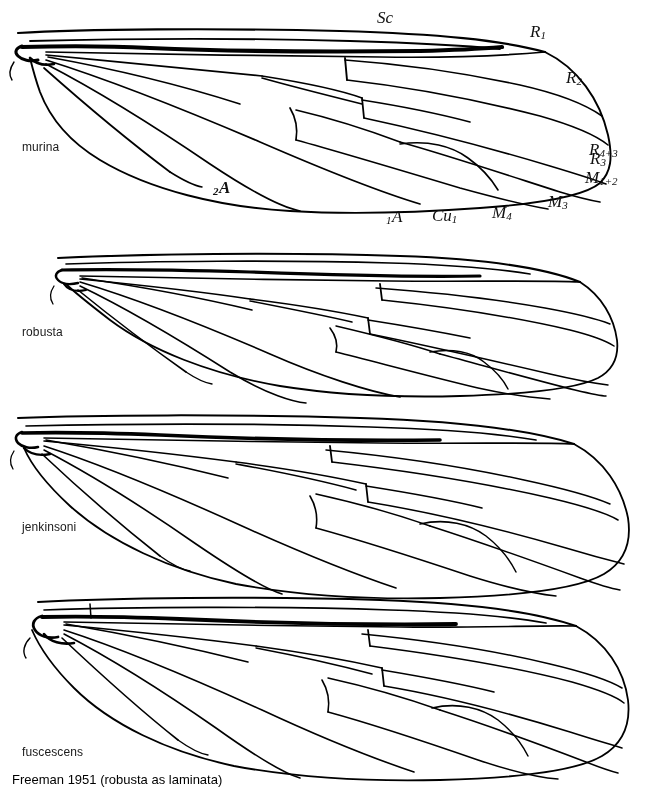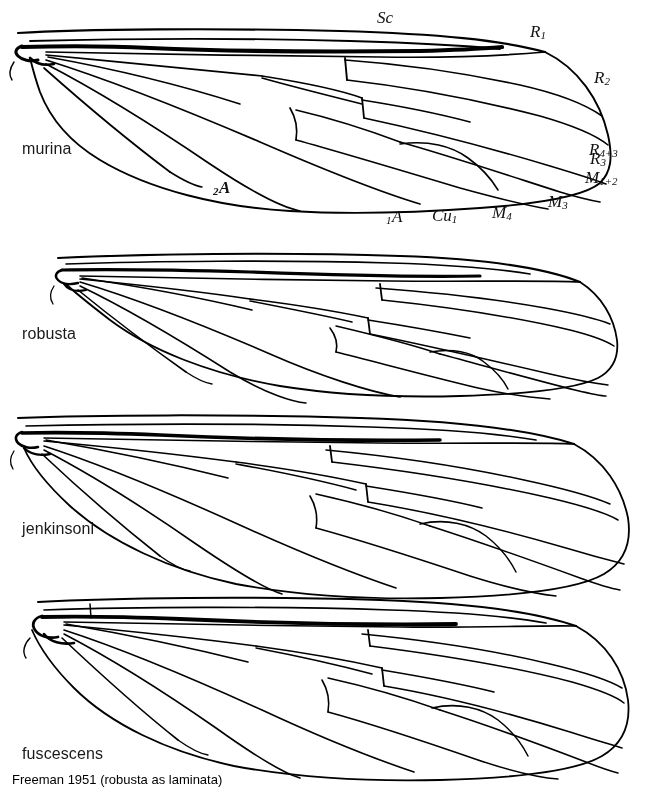--- a/index.html
+++ b/index.html
@@ -18,21 +18,21 @@
   .plate-svg {
     position: absolute;
     left: 0;
     top: 0;
     width: 650px;
     height: 800px;
   }
   .species-label {
     position: absolute;
     font-family: "Liberation Sans", sans-serif;
-    font-size: 16px;
+    font-size: 12px;
     color: #1a1a1a;
     white-space: nowrap;
     letter-spacing: 0.1px;
   }
   .caption {
     position: absolute;
     left: 12px;
     top: 772px;
     font-family: "Liberation Sans", sans-serif;
     font-size: 13px;
@@ -234,21 +234,21 @@
   <div class="species-label" style="left:22px; top:705px;margin-top:40px;">fuscescens</div>
 
   <div class="vein-label" style="left:377px; top:8px;">
     <span>Sc</span>
   </div>
 
   <div class="vein-label" style="left:506px; top:22px;margin-left:24px;">
     <span>R</span><sub>1</sub>
   </div>
 
-  <div class="vein-label" style="left:566px; top:68px;margin-left:28px;">
+  <div class="vein-label" style="left:566px; top:68px;">
     <span>R</span><sub>2</sub>
   </div>
 
   <div class="vein-label" style="left:590px; top:105px;margin-top:44px;">
     <span>R</span><sub>3</sub>
   </div>
 
   <div class="vein-label" style="left:589px; top:140px;">
     <span>R</span><sub>4+3</sub>
   </div>

